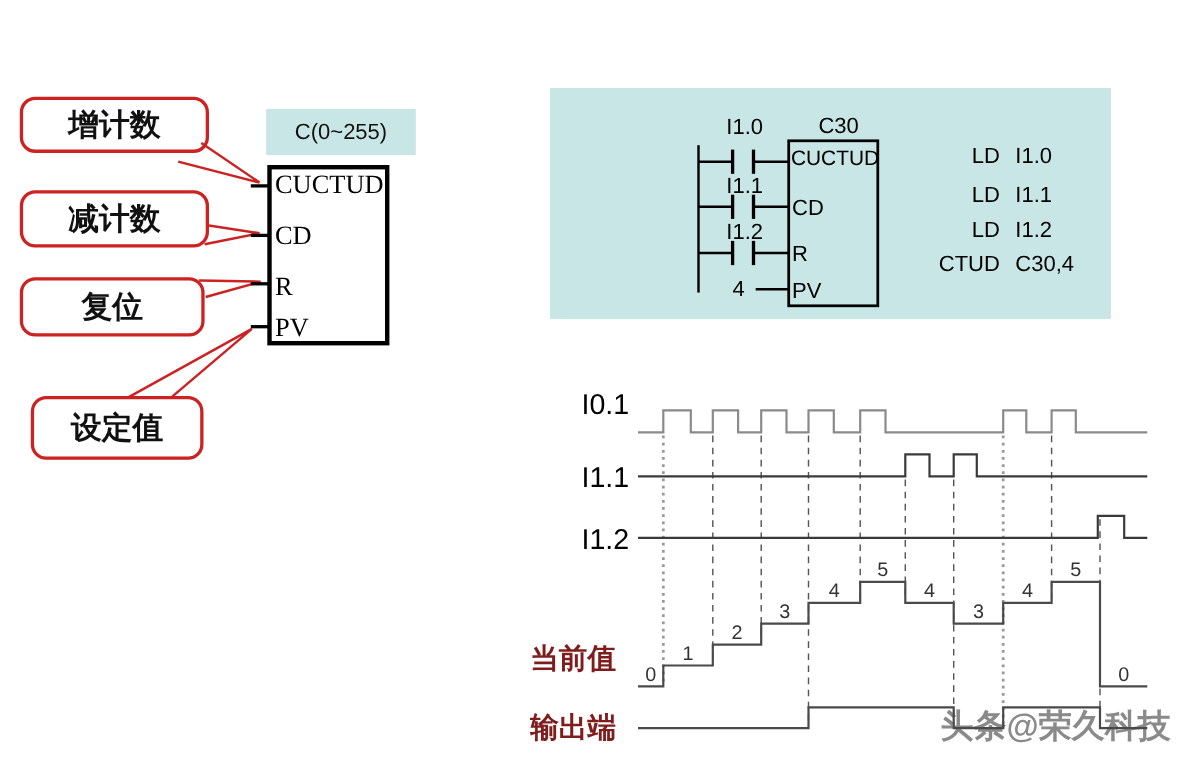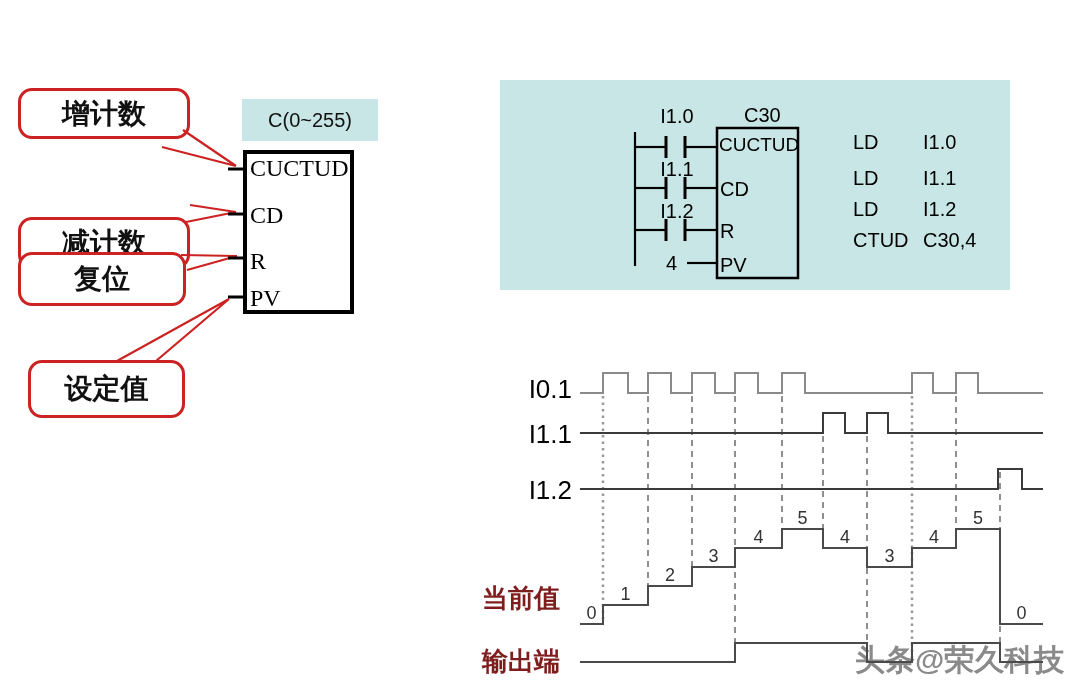--- a/index.html
+++ b/index.html
@@ -6,21 +6,21 @@
   #canvas{position:relative;width:1080px;height:694px;background:#fff;overflow:hidden;
           font-family:"Liberation Sans",sans-serif;}
   .abs{position:absolute;}
   
   #title{left:112px;top:4px;font-size:40px;font-weight:bold;color:#c01414;letter-spacing:1px;}
   
   .callout{border:3px solid #cc2222;border-radius:14px;background:#fff;
            display:flex;align-items:center;justify-content:center;
            font-size:28px;font-weight:bold;color:#111;}
   #callout-up  {left:18px;top:88px;width:166px;height:45px;}
-  #callout-down{left:18px;top:173px;width:166px;height:46px;margin-top:44px;}
+  #callout-down{left:18px;top:173px;width:166px;height:46px;}
   #callout-reset{left:18px;top:252px;width:162px;height:48px;}
   #callout-preset{left:28px;top:360px;width:151px;height:52px;text-align:right;}
   
   #range-label{left:242px;top:99px;width:136px;height:42px;background:#c9e6e6;
                display:flex;align-items:center;justify-content:center;font-size:20px;color:#111;}
   .blocktext{font-family:"Liberation Serif",serif;font-size:24px;color:#000;}
   #cb-header{left:250px;top:155px;width:98px;display:flex;justify-content:space-between;}
   #cb-cd{left:250px;top:202px;}
   #cb-r{left:250px;top:248px;}
   #cb-pv{left:250px;top:285px;}
@@ -31,25 +31,25 @@
   #lad-i11{left:656px;top:158px;width:42px;text-align:center;}
   #lad-i12{left:656px;top:200px;width:42px;text-align:center;}
   #lad-c30{left:744px;top:104px;}
   #lad-header{left:719px;top:134px;width:77px;display:flex;justify-content:space-between;font-size:19px;}
   #lad-cd{left:720px;top:178px;}
   #lad-r{left:720px;top:220px;}
   #lad-pv{left:720px;top:254px;}
   #lad-pvval{left:666px;top:252px;}
   
   .instr-row{position:absolute;left:853px;width:150px;display:flex;font-size:20px;color:#000;}
-  .instr-op{width:56px;}
+  .instr-op{width:56px;text-align:right;}
   .instr-operand{margin-left:14px;}
   
   .siglabel{font-size:26px;color:#000;width:72px;text-align:right;}
-  #sig-i01{left:500px;top:374px;}
+  #sig-i01{left:500px;top:352px;}
   #sig-i11{left:500px;top:419px;}
   #sig-i12{left:500px;top:475px;}
   .cnlabel{font-size:26px;font-weight:bold;color:#7f1d1d;}
   #lbl-current{left:482px;top:581px;}
   #lbl-output{left:482px;top:644px;}
   
   #watermark{left:855px;top:640px;font-size:30px;font-weight:bold;color:#8a8a8a;
              text-shadow:-1px -1px 0 #fff,1px -1px 0 #fff,-1px 1px 0 #fff,1px 1px 0 #fff;}
   svg#overlay{position:absolute;left:0;top:0;pointer-events:none;}
   .guide-dotted{stroke:#999;stroke-width:2.5;stroke-dasharray:2.5 4;fill:none;}

